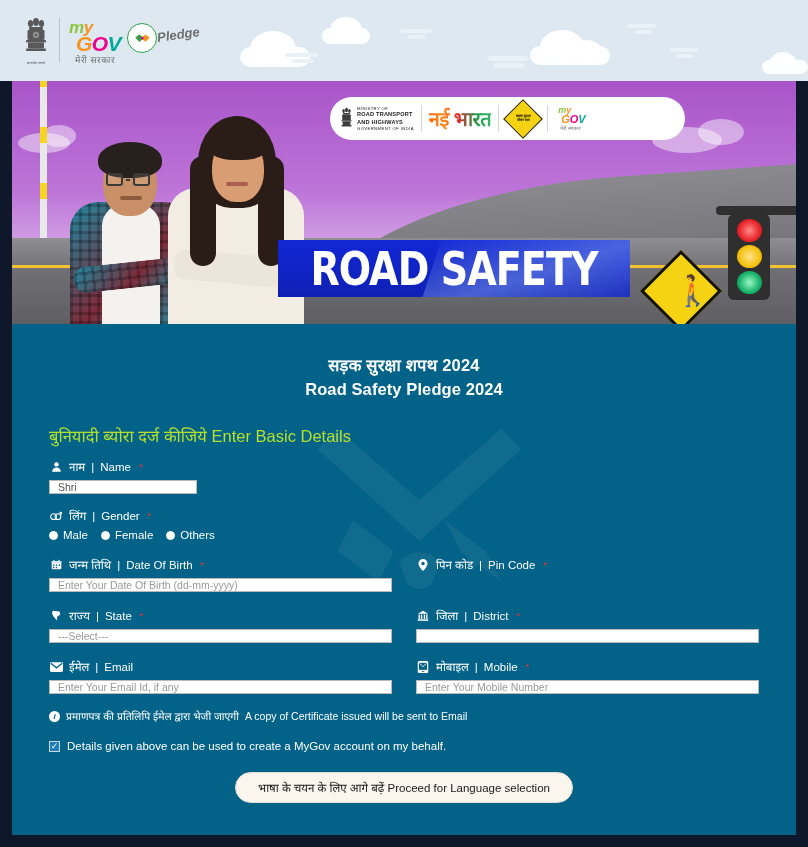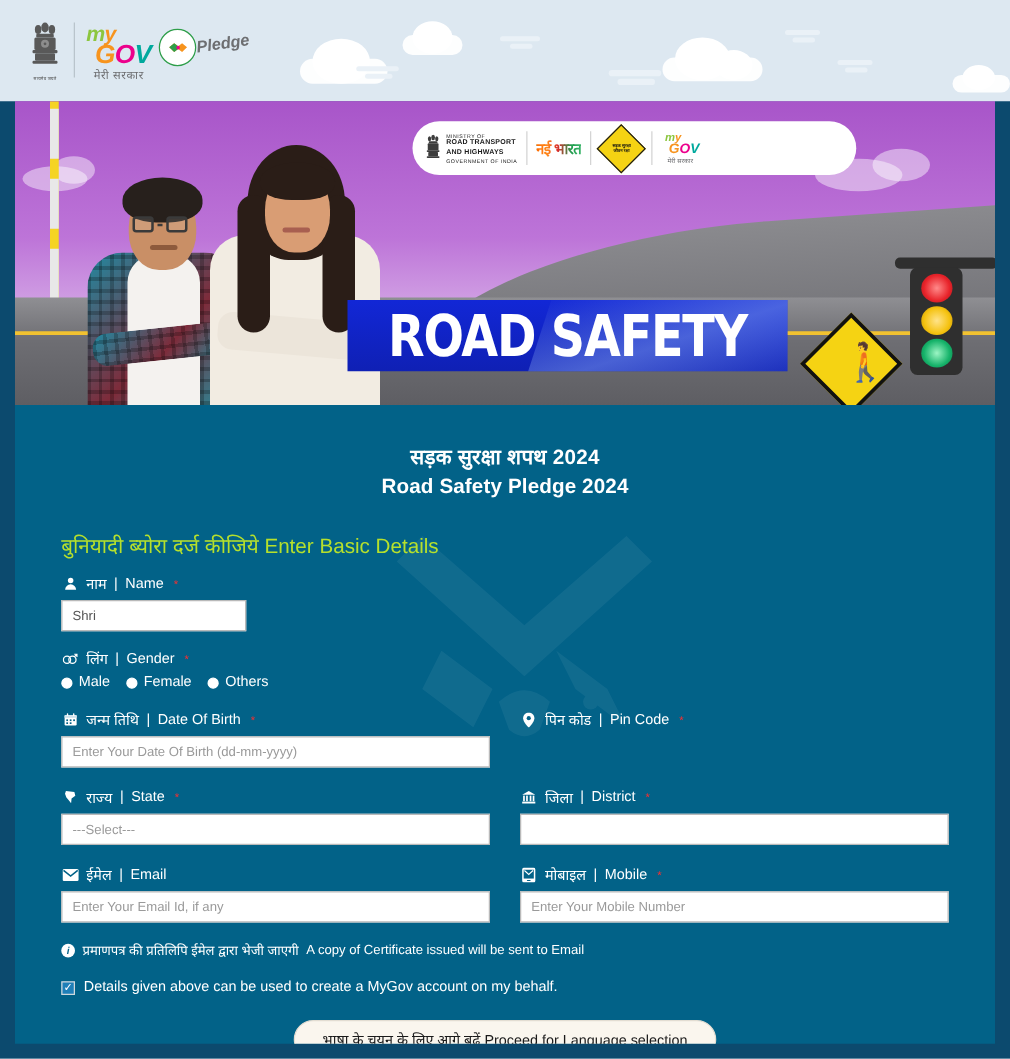--- a/index.html
+++ b/index.html
@@ -3,21 +3,21 @@
 <meta charset="utf-8">
 <style>
   * { box-sizing: border-box; }
   html, body {
     margin: 0; padding: 0;
     width: 808px; height: 847px;
     background: #dee8f0;
     font-family: "Liberation Sans", sans-serif;
     overflow: hidden;
   }
-  .page { position: relative; width: 808px; height: 847px; background: #0c4a6e; }
+  .page { position: relative; width: 808px; height: 847px; background: #0f172a; }
 
   
   .topbar {
     position: absolute; left: 0; top: 0; width: 808px; height: 81px;
     background: #dde8f1; overflow: hidden;
   }
   .cloud { position: absolute; background: #ffffff; border-radius: 40px; opacity: .92; }
   .cloud-lump { position: absolute; background: #ffffff; border-radius: 50%; }
   .streak { position: absolute; background: #eaf1f7; border-radius: 3px; }
 
@@ -112,21 +112,21 @@
     background: #ffffff; border-radius: 22px;
     display: flex; align-items: center; padding: 0 10px; gap: 7px;
   }
   .bs-cell { display: flex; align-items: center; gap: 4px; }
   .bs-sep { width: 1px; height: 27px; background: #d4d4d4; }
   .mini-emblem { width: 13px; height: 26px; position: relative; }
   .minist-txt { font-size: 4.4px; line-height: 1.32; color: #1a1a1a; letter-spacing: .15px; }
   .minist-txt .b1 { font-size: 5.6px; font-weight: bold; letter-spacing: .2px; }
   .minist-txt .b0 { font-size: 4.2px; letter-spacing: .4px; }
   .nayi {
-    font-size: 12px; font-weight: bold;
+    font-size: 20px; font-weight: bold;
     background: linear-gradient(90deg,#ff6a00 0%, #ff8a1e 25%, #d92b2b 48%, #1f9d4d 78%, #3ab56a 100%);
     -webkit-background-clip: text; background-clip: text; color: transparent;
     letter-spacing: -.5px;
   }
   .yellow-diamond {
     width: 28px; height: 28px; background: #f5d313; border: 1.6px solid #1a1a1a;
     transform: rotate(45deg); display: flex; align-items: center; justify-content: center;
   }
   .yd-in { transform: rotate(-45deg); font-size: 3.4px; text-align: center; color: #111; line-height: 1.15; font-weight: bold; }
   .mg-mini { position: relative; width: 42px; height: 30px; }
@@ -204,21 +204,21 @@
   .col { flex: 1; min-width: 0; }
 
   .flabel {
     display: flex; align-items: center; gap: 6px;
     color: #ffffff; font-size: 11.5px; margin-bottom: 6px; white-space: nowrap;
   }
   .flabel .ic { width: 14px; display: inline-flex; justify-content: center; font-size: 12px; line-height: 1; }
   .req { color: #ff2d2d; font-size: 9px; margin-left: 2px; vertical-align: super; }
 
   .inp {
-    width: 100%; height: 25px; background: #ffffff; border: 1px solid #b9b9b9;
+    width: 100%; height: 14px; background: #ffffff; border: 1px solid #b9b9b9;
     padding: 0 8px; font-size: 10.5px; color: #9a9a9a;
     display: flex; align-items: center; font-family: "Liberation Sans", sans-serif;
   }
   .inp.filled { color: #555; }
   .inp.empty-district { color: #fff; }
 
   .radios { display: flex; gap: 13px; align-items: center; margin-top: 1px; }
   .radio-item { display: flex; align-items: center; gap: 5px; color: #ffffff; font-size: 11.5px; }
   .radio-dot {
     width: 9px; height: 9px; border-radius: 50%; background: #ffffff;

